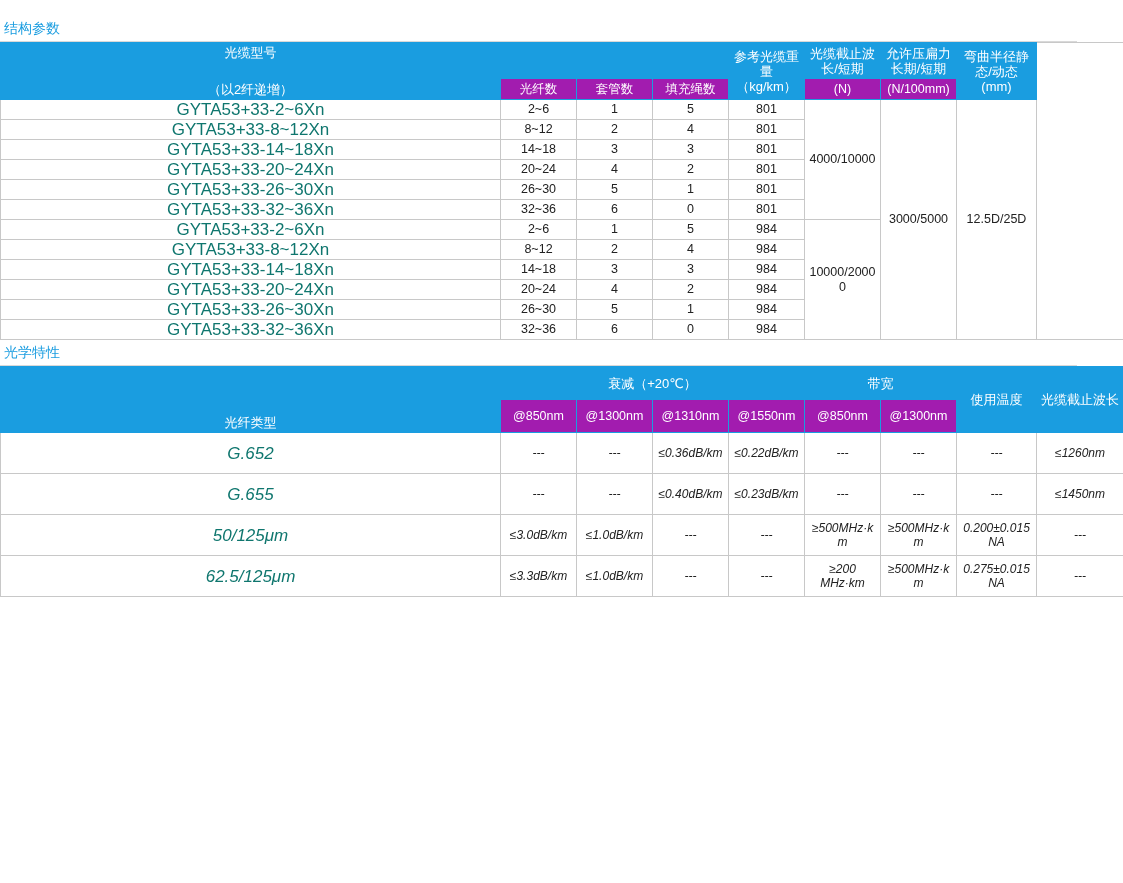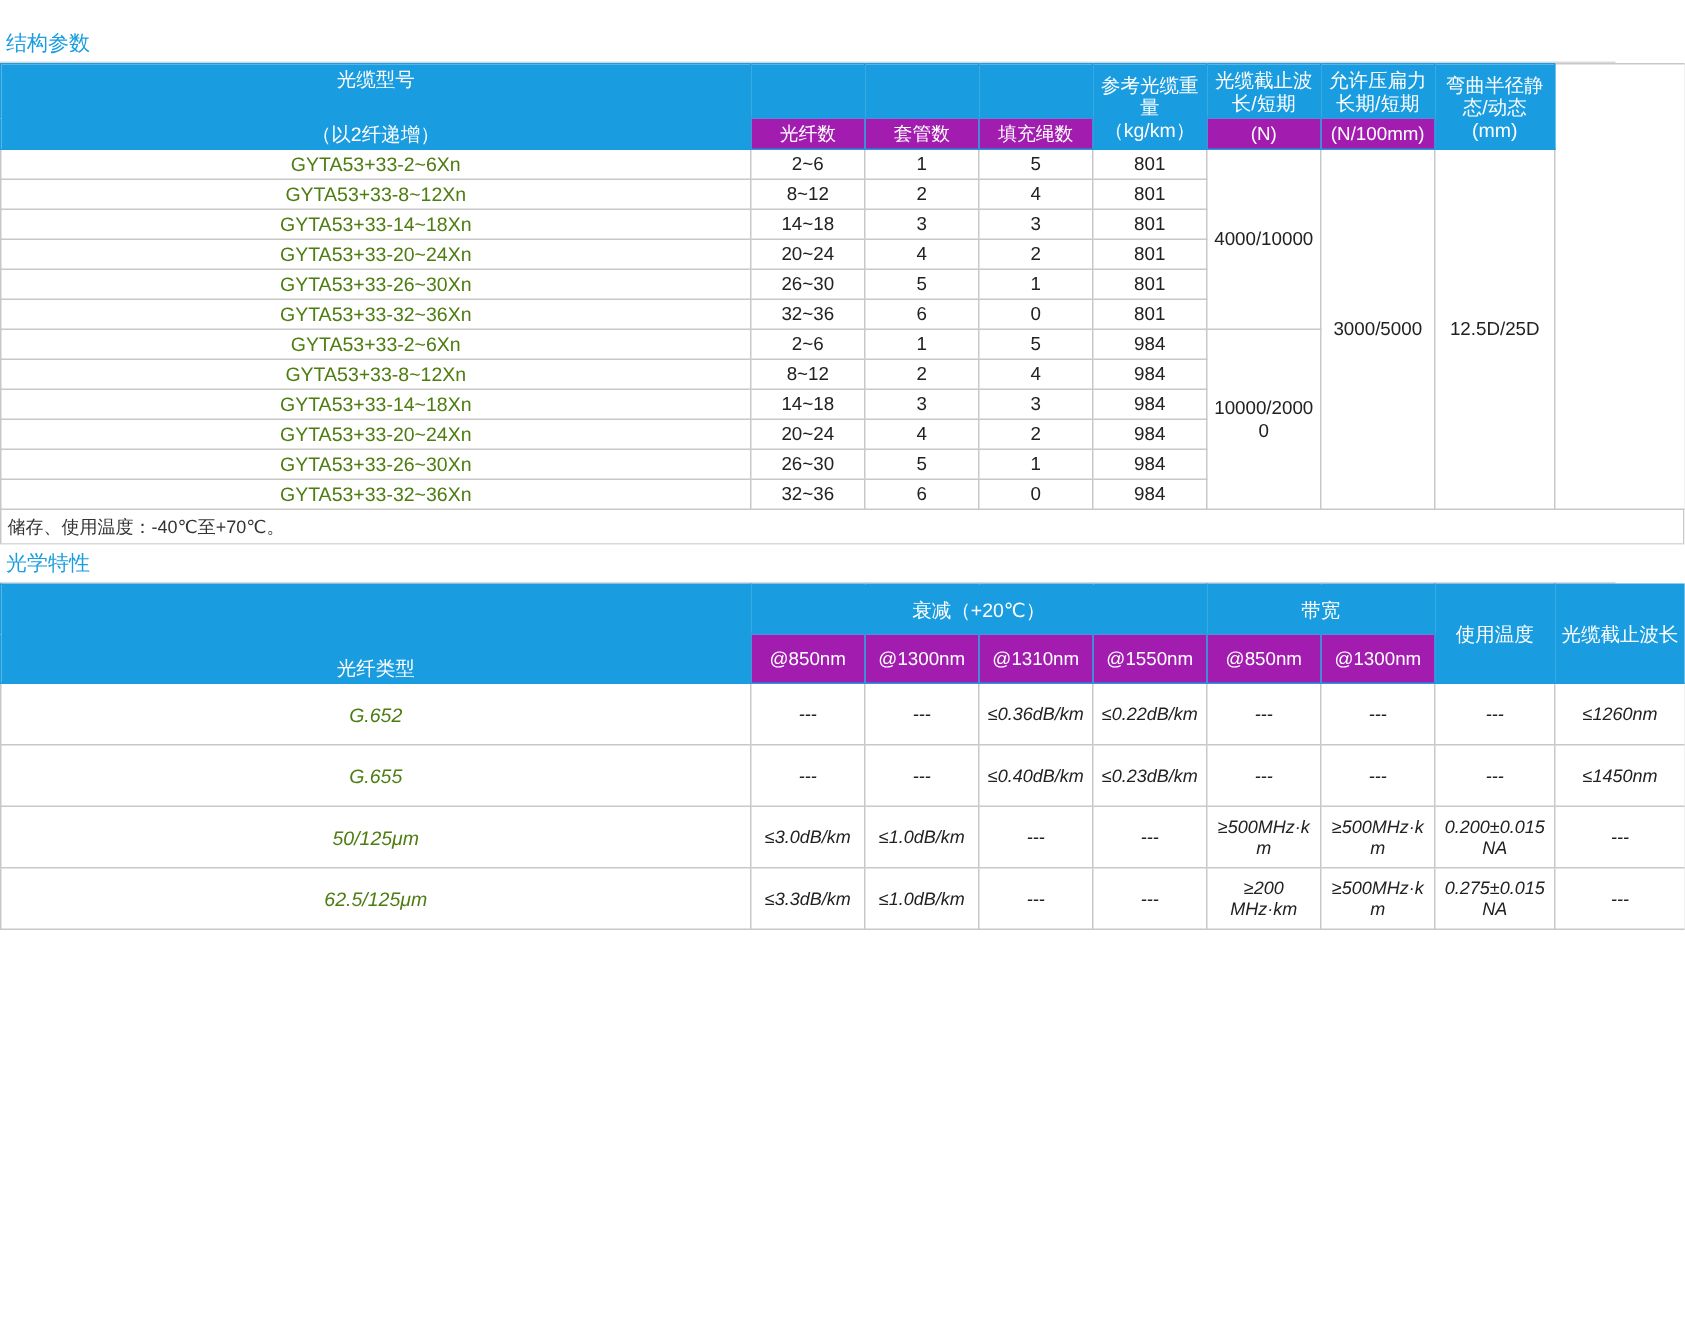--- a/index.html
+++ b/index.html
@@ -44,21 +44,21 @@
     color: #ffffff;
     border: 1px solid #1a9de0;
     font-size: 13px;
   }
   .hdr-sub {
     background: #a21caf;
     color: #ffffff;
     border: 1px solid #1a9de0;
     font-size: 12.5px;
   }
-  .rowname { color: #4d7c0f; font-size: 13px; }
+  .rowname { color: #0f766e; font-size: 17px; }
   .note {
     font-size: 12px;
     color: #333;
     padding: 3px 4px;
     border-bottom: 1px solid #d9d9d9;
     border-left: 1px solid #c8c8c8;
     border-right: 1px solid #c8c8c8;
     width: 1123px;
     line-height: 16px;
   }
@@ -204,21 +204,20 @@
       <tr>
         <td class="rowname">GYTA53+33-32~36Xn</td>
         <td>32~36</td>
         <td>6</td>
         <td>0</td>
         <td>984</td>
       </tr>
     </tbody>
   </table>
 
-  <div class="note">储存、使用温度：-40℃至+70℃。</div>
 
   <div class="section-title">光学特性</div>
 
   <table>
     <colgroup>
       <col style="width:500px">
       <col style="width:76px">
       <col style="width:76px">
       <col style="width:76px">
       <col style="width:76px">

